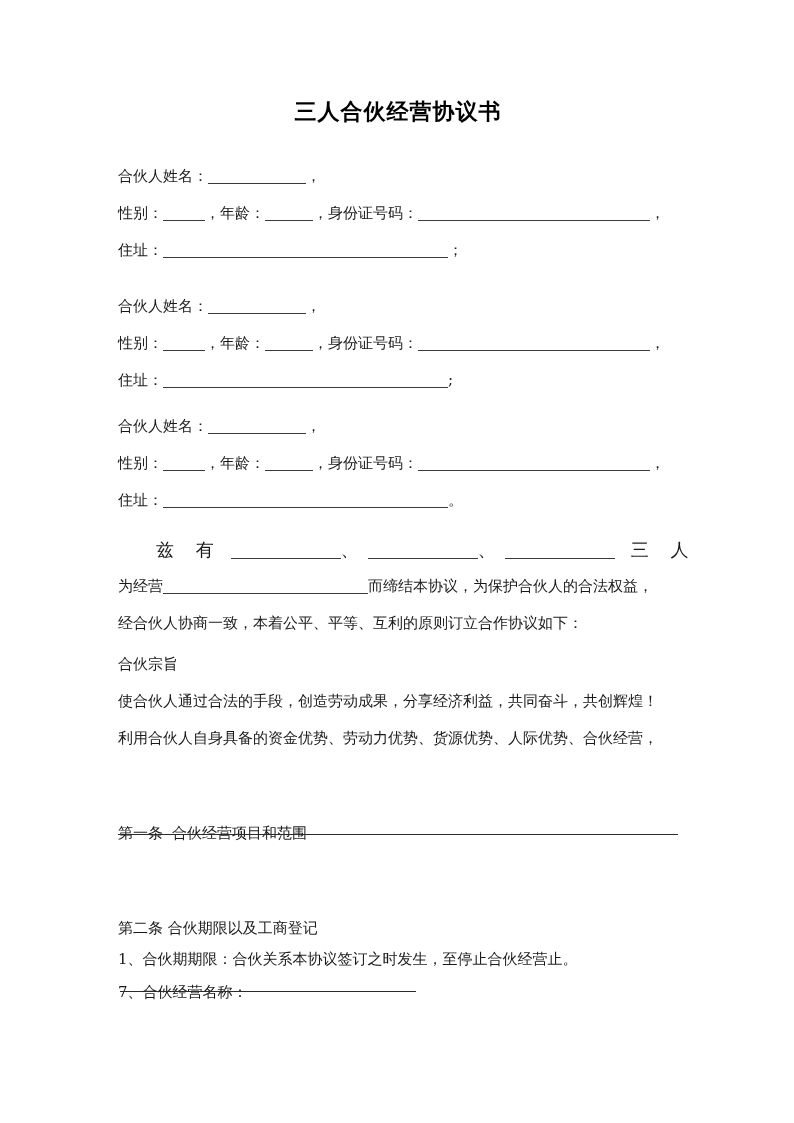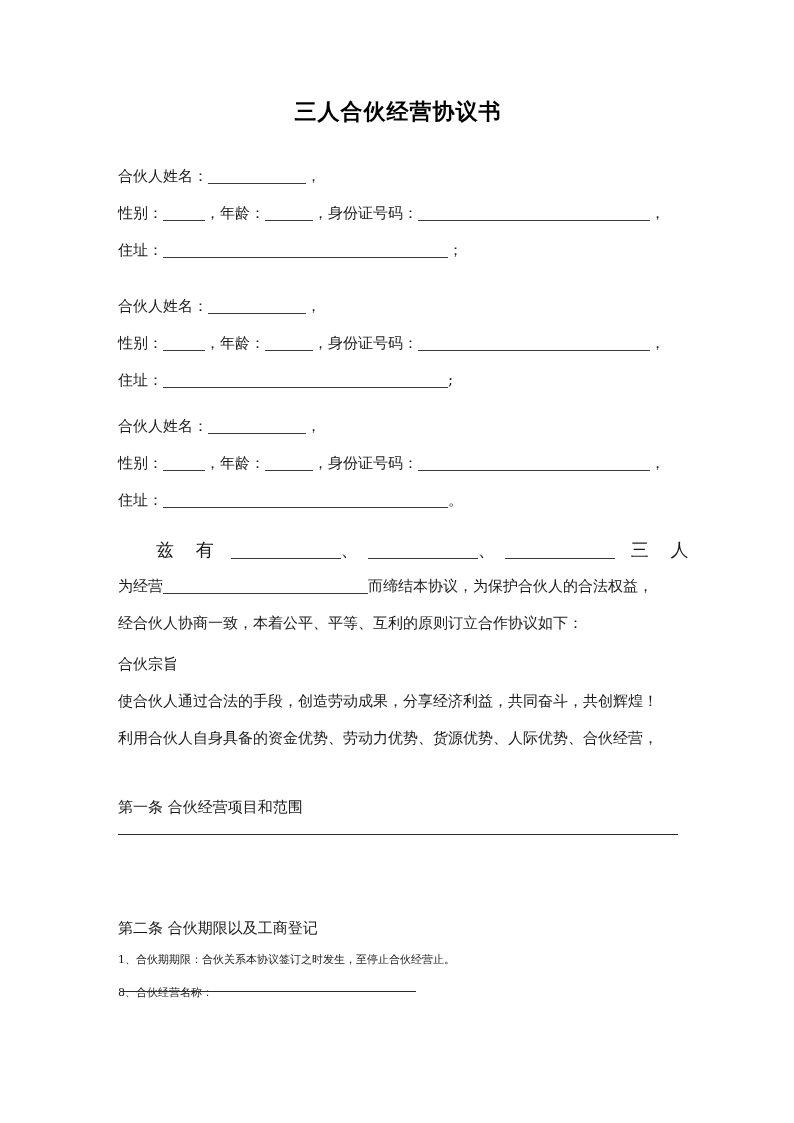--- a/index.html
+++ b/index.html
@@ -73,21 +73,21 @@
   .b-biz    { width: 205px; vertical-align: -3px; }
 
   
   .block { position: absolute; left: 0; width: 560px; }
 
   #partner-1 { top: 158px; }
   #partner-2 { top: 288px; }
   #partner-3 { top: 408px; }
   #recital   { top: 531px; }
   #purpose   { top: 646px; }
-  #article-1 { top: 792px; }
+  #article-1 { top: 820px; font-family: Liberation Mono, monospace; }
   #article-2 { top: 913px; }
 
   
   .recital-first {
     font-size: 18px;
     line-height: 37px;
     white-space: nowrap;
     color: #1a1a1a;
     padding-left: 38px;
     letter-spacing: 0;
@@ -108,21 +108,21 @@
     border-bottom: 1.6px solid #2b2b2b;
     margin: 0;
   }
   .rule-wide { width: 560px; }
   .rule-short { width: 296px; }
 
   #rule-article-1 { position: absolute; left: 0; top: 834px; }
   #rule-article-2 { position: absolute; left: 2px; top: 991px; }
 
   .sub-line {
-    font-size: 11px;
+    font-size: 15px;
     line-height: 33px;
     color: #1a1a1a;
     white-space: nowrap;
   }
 </style>
 </head>
 <body>
 
 <div class="page">
   <div class="content">
@@ -182,18 +182,18 @@
     </div>
 
     <div class="block" id="article-1">
       <div class="section-head">第一条 合伙经营项目和范围</div>
     </div>
     <div class="rule rule-wide" id="rule-article-1"></div>
 
     <div class="block" id="article-2">
       <div class="section-head">第二条 合伙期限以及工商登记</div>
       <div class="sub-line">1、合伙期期限：合伙关系本协议签订之时发生，至停止合伙经营止。</div>
-      <div class="sub-line">8、合伙经营名称：</div>
+      <div class="sub-line">7、合伙经营名称：</div>
     </div>
     <div class="rule rule-short" id="rule-article-2"></div>
 
   </div>
 </div>
 
 </body></html>

